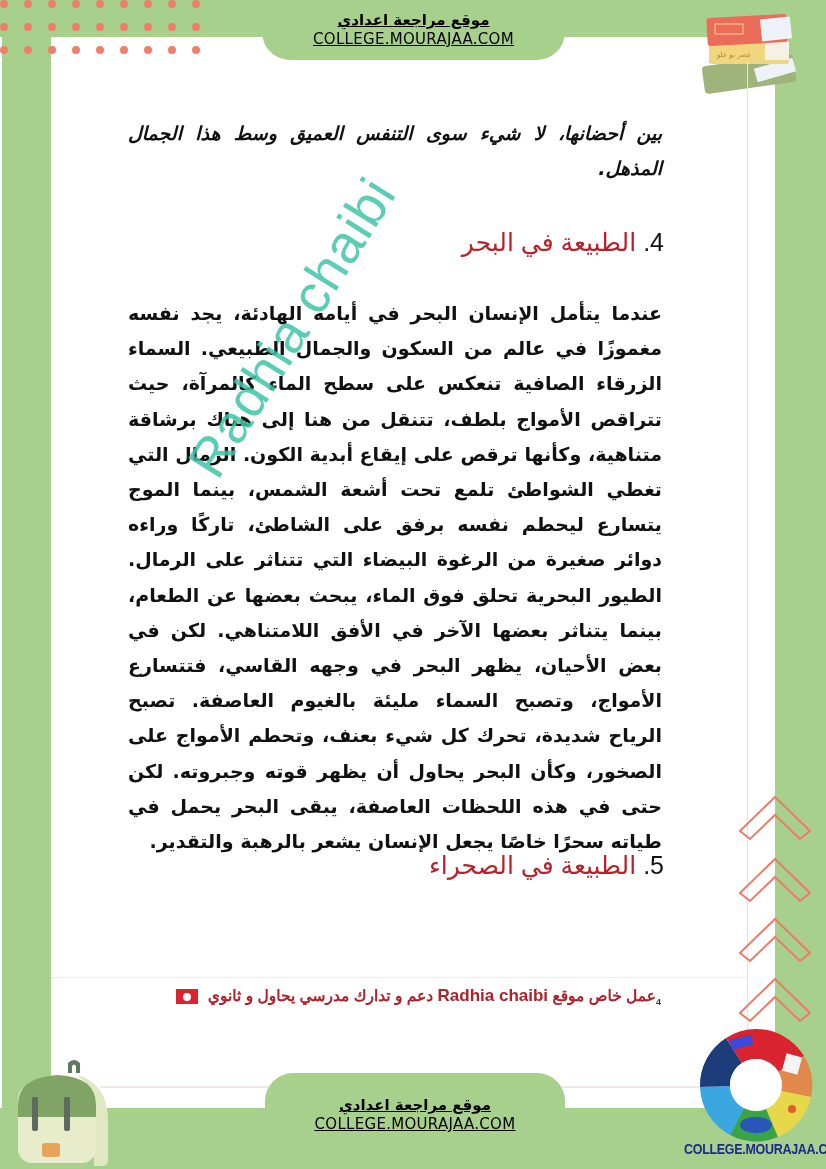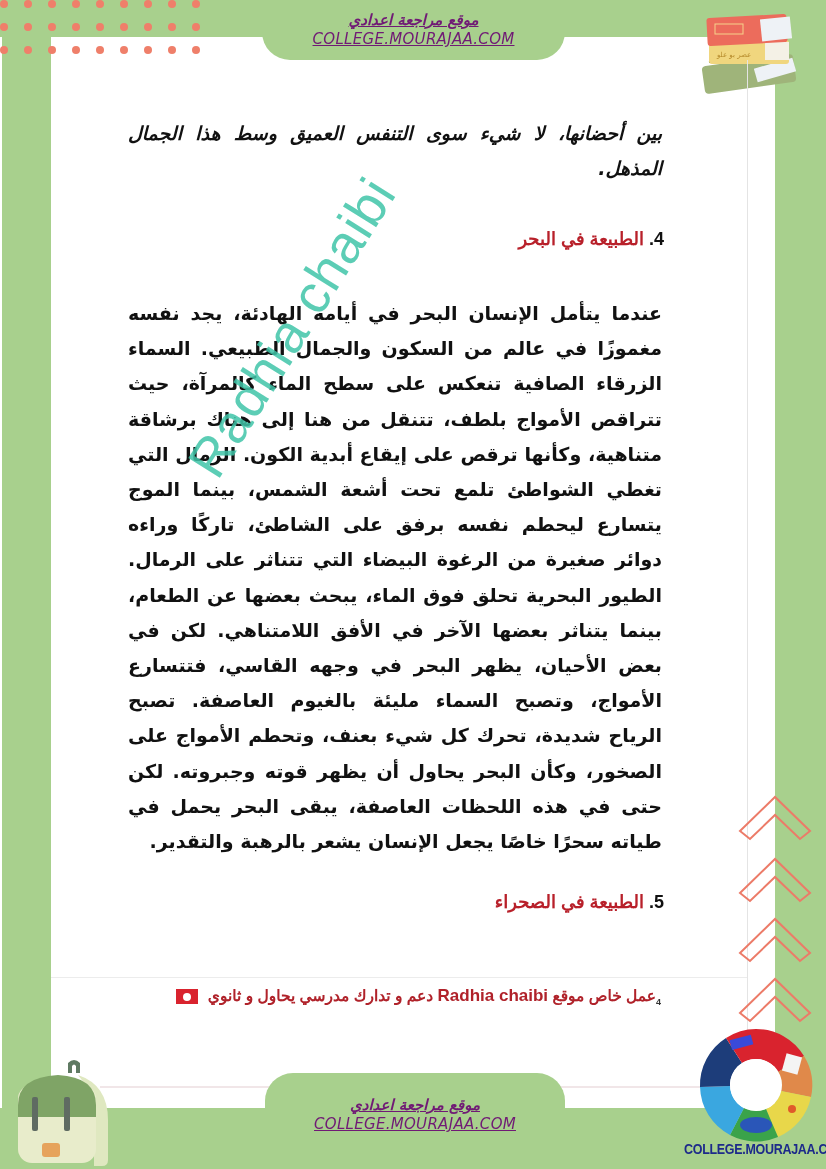--- a/index.html
+++ b/index.html
@@ -12,22 +12,22 @@
   
   #band-top { position: absolute; left: 0; top: 0; width: 826px; height: 37px; }
   #band-left { position: absolute; left: 2px; top: 0; width: 49px; height: 1169px; }
   #band-right { position: absolute; left: 775px; top: 0; width: 51px; height: 1169px; }
   #band-bottom { position: absolute; left: 0; top: 1108px; width: 826px; height: 61px; }
   
   .dots { position: absolute; left: 0; top: 0; width: 200px; height: 60px; }
   .dot { position: absolute; width: 8px; height: 8px; border-radius: 50%; background: #ef7f6a; }
   
   .tab {
-    position: absolute; color: #701a75; text-align: center;
-    font-family: "DejaVu Sans", sans-serif; font-weight: bold; font-style: italic;
+    position: absolute; color: #000000; text-align: center;
+    font-family: "DejaVu Sans", sans-serif; font-weight: bold;
   }
   #top-tab {
     left: 262px; top: 0; width: 303px; height: 60px;
     border-radius: 0 0 28px 28px;
   }
   #bottom-tab {
     left: 265px; top: 1073px; width: 300px; height: 96px;
     border-radius: 28px 28px 0 0;
   }
   .tab .ar { font-size: 15px; text-decoration: underline; line-height: 20px; display: block; direction: rtl; }
@@ -35,26 +35,26 @@
   #top-tab .ar { padding-top: 10px; }
   #bottom-tab .ar { padding-top: 22px; }
   
   #page-edge-right { position: absolute; left: 747px; top: 60px; width: 1px; height: 1000px; background: #e4e4e4; }
   #footer-divider { position: absolute; left: 51px; top: 977px; width: 696px; height: 1px; background: #ececec; }
   #bottom-divider { position: absolute; left: 100px; top: 1086px; width: 648px; height: 2px; background: #f1e6e8; }
 
   
   .content { position: absolute; left: 128px; width: 534px; direction: rtl; text-align: justify; }
   .para { font-size: 19px; line-height: 35.2px; color: #111; font-weight: bold; font-family: "DejaVu Sans", sans-serif; }
-  .heading { position: absolute; direction: rtl; font-size: 18px; font-weight: bold; color: #b8202a; font-family: "Liberation Sans", sans-serif; }
+  .heading { position: absolute; direction: rtl; font-size: 25px; font-weight: normal; color: #b8202a; font-family: "Liberation Sans", sans-serif; }
   .heading .num { color: #111; font-family: "Liberation Sans", sans-serif; }
   #para-top { top: 116px; font-style: italic; }
   #heading-4 { top: 228px; right: 162px; }
   #para-sea { top: 296px; text-align-last: right; }
-  #heading-5 { top: 891px; right: 162px; }
+  #heading-5 { top: 851px; right: 162px; }
   #footer-note {
     position: absolute; top: 982px; right: 165px; width: 510px; direction: rtl; text-align: right;
     font-size: 15.5px; line-height: 28px; color: #b0222a; font-weight: bold; font-family: "Liberation Sans", sans-serif;
   }
   #footer-note .latin { font-size: 17px; color: #b0222a; }
   #footer-note sub { font-size: 9px; color: #333; }
   .flag { display: inline-block; width: 22px; height: 15px; background: #d9232e; vertical-align: middle; margin-right: 6px; position: relative; }
   .flag::after { content: ""; position: absolute; left: 7px; top: 3.5px; width: 8px; height: 8px; border-radius: 50%; background: #fff; }
 
   

